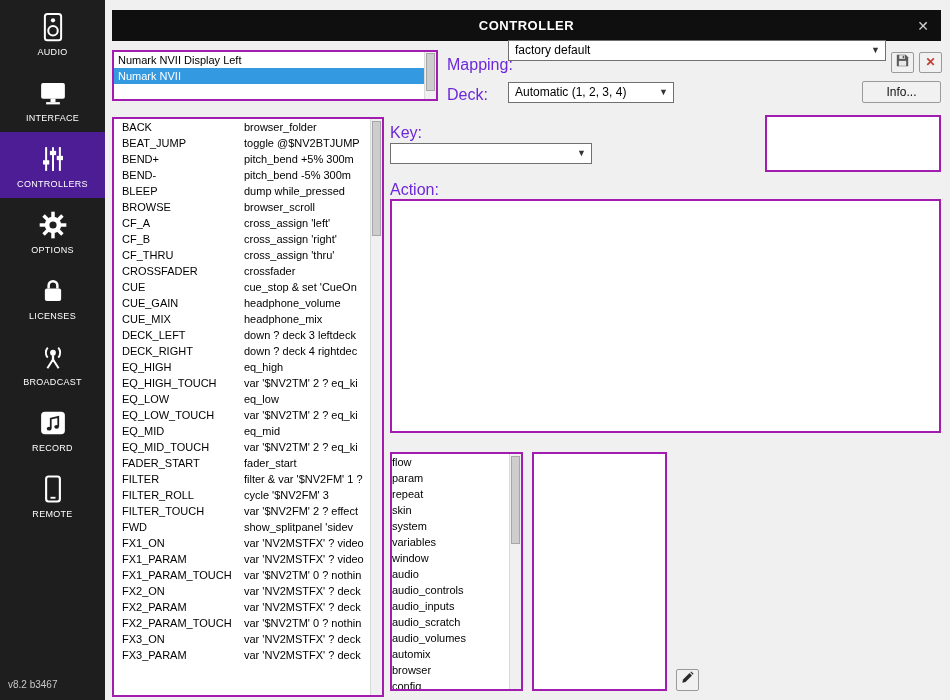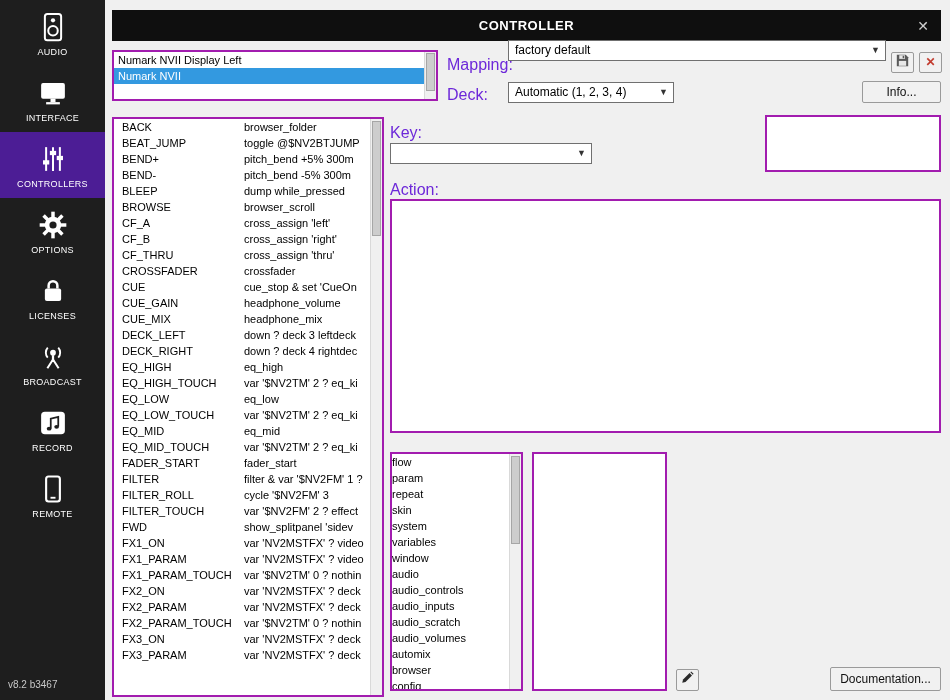--- a/index.html
+++ b/index.html
@@ -393,15 +393,14 @@
   <div class="listbox box-catright"></div>
 
   <button class="btn btn-pencil">
     <span>
       <svg width="13" height="13" viewBox="0 0 16 16">
           <path d="M1.5 14.5l1-4 8-8 3 3-8 8z" fill="#2b2b2b"></path>
           <path d="M11.5 1.5l3 3 1-1-3-3z" fill="#2b2b2b"></path>
         </svg>
     </span>
   </button>
-  <button class="btn btn-doc">Documentation...</button>
 
 </div>
 
 </body></html>

